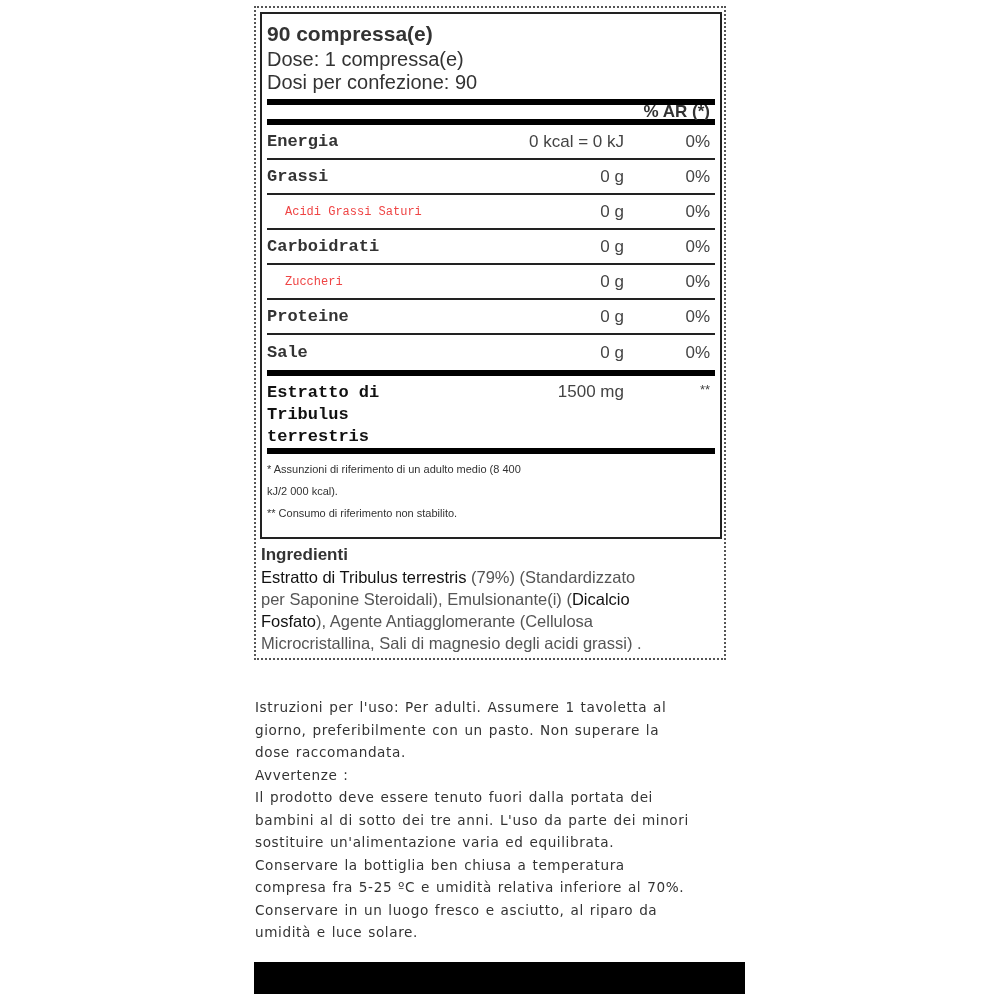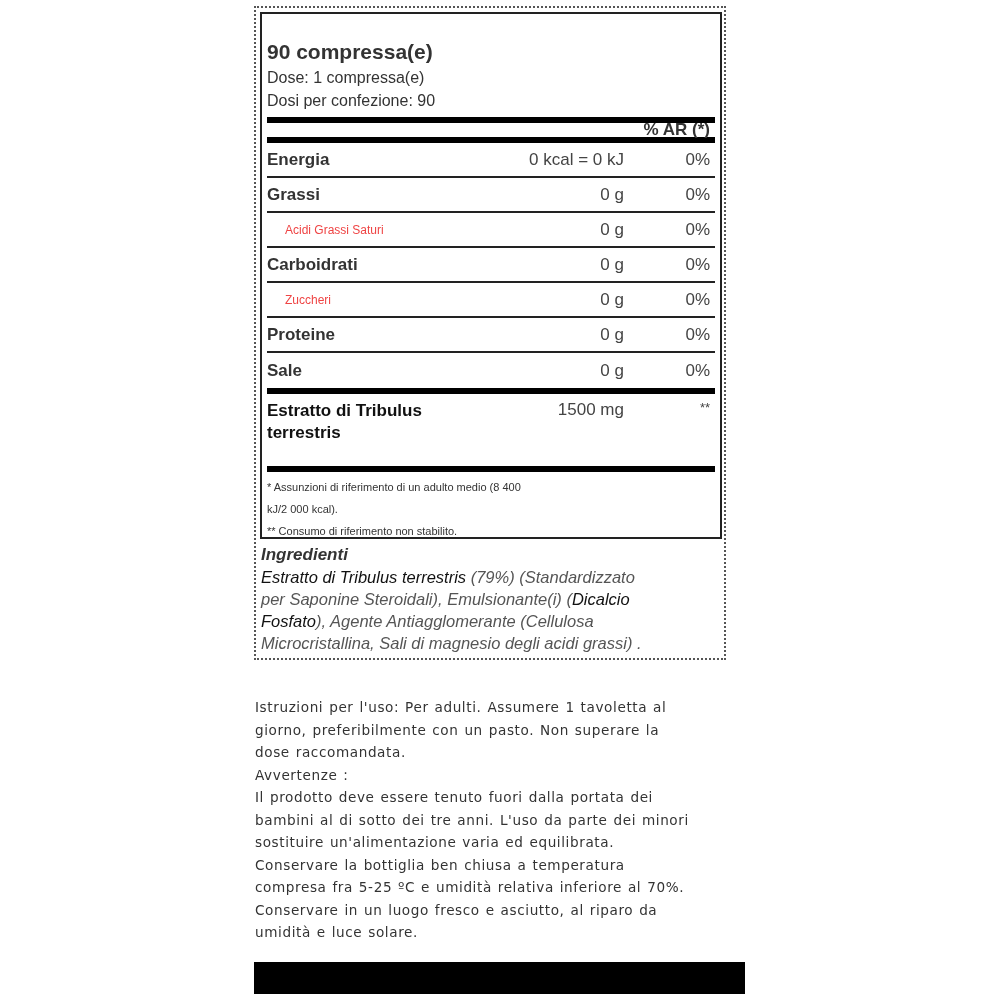--- a/index.html
+++ b/index.html
@@ -6,43 +6,43 @@
   body { width: 1000px; height: 1000px; position: relative; overflow: hidden;
          font-family: "Liberation Sans", sans-serif; color: #333333; }
 
   .outer {
     position: absolute; left: 254px; top: 6px; width: 472px; height: 654px;
     border: 2px dotted #555555; box-sizing: border-box;
   }
   .label-box {
     position: absolute; left: 260px; top: 12px; width: 462px; height: 527px;
     border: 2px solid #222222; box-sizing: border-box;
-    padding: 24px 5px 0 5px;
+    padding: 6px 5px 0 5px;
   }
   .title { font-size: 21px; font-weight: bold; line-height: 28px; color: #333; margin: 0 0 0 0; }
-  .serving { font-size: 16px; line-height: 23px; color: #333; }
+  .serving { font-size: 20px; line-height: 23px; color: #333; }
   .thick { height: 6px; background: #000; margin: 0; }
   .thick.t1 { margin-top: 5px; }
   .ar-head { height: 14px; display: flex; justify-content: flex-end; align-items: center;
              font-size: 17px; font-weight: bold; padding-right: 5px; color: #333; }
   .row { display: flex; align-items: center; border-bottom: 2px solid #222; box-sizing: border-box; height: 35px; font-size: 17px; }
   .row.last { border-bottom: none; }
-  .row .name { flex: 1; font-weight: bold; color: #333; }
+  .row .name { flex: 1; font-weight: bold; color: #333; font-family: Liberation Mono, monospace; }
   .row.sub .name { font-weight: normal; padding-left: 18px; font-size: 12px; color: #ef4444; }
   .row .val { width: 180px; text-align: right; color: #444; }
   .row .pct { width: 86px; text-align: right; padding-right: 5px; color: #444; }
   .row.tall { height: 72px; align-items: flex-start; padding-top: 6px; border-bottom: none; }
   .row.tall .name { color: #111; line-height: 22px; }
   .row.tall .val { padding-top: 0; }
   .row.tall .pct { font-size: 13px; }
   .footnotes { font-size: 11px; line-height: 22px; color: #333; padding-top: 4px; }
 
   .ingredients {
     position: absolute; left: 261px; top: 544px; width: 460px;
-    font-size: 16.5px; line-height: 22px; color: #555; font-style: italic;
+    font-size: 16.5px; line-height: 22px; color: #555;
   }
   .ingredients .ing-title { font-weight: bold; color: #333; font-size: 17px; }
   .ingredients .dark { color: #111; }
 
   .instructions {
     position: absolute; left: 255px; top: 696px; width: 490px;
     font-family: "DejaVu Sans", sans-serif; font-size: 13.6px; line-height: 22.5px;
     color: #333; letter-spacing: 0.6px; word-spacing: 1px;
   }
   .instructions div { white-space: nowrap; }

